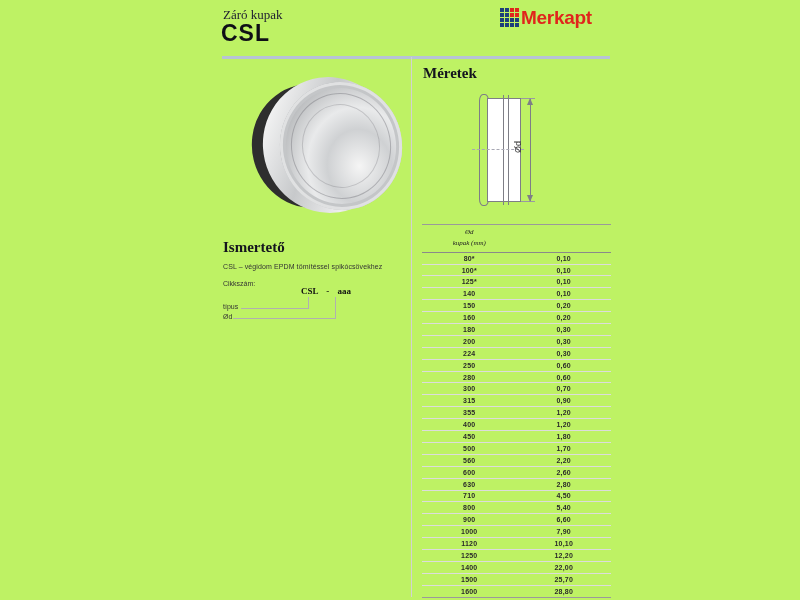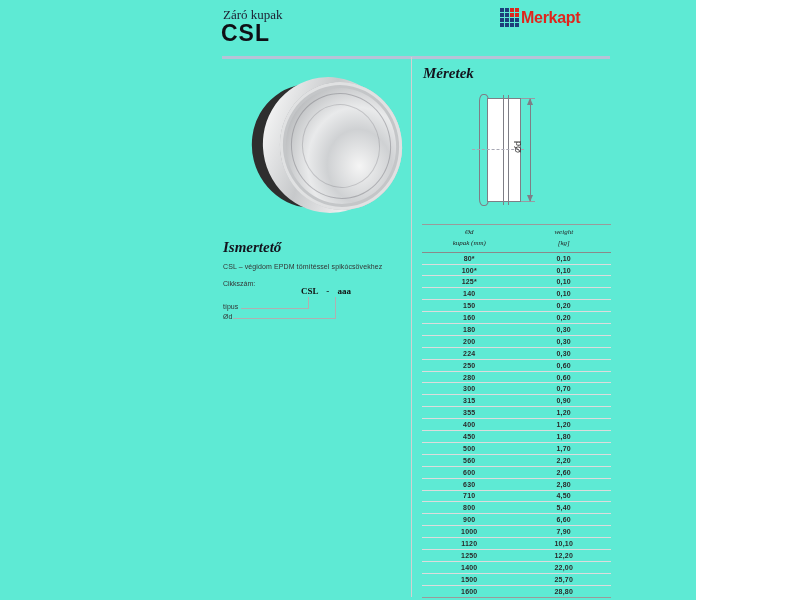--- a/index.html
+++ b/index.html
@@ -1,49 +1,49 @@
 <!DOCTYPE html>
 <html><head>
 <meta charset="utf-8">
 <style>
   *{box-sizing:border-box;margin:0;padding:0;}
   html,body{background:#fff;}
-  .page{position:relative;width:696px;height:600px;background:#5eead4;overflow:hidden;
+  .page{position:relative;width:800px;height:600px;background:#bef264;overflow:hidden;
         font-family:"Liberation Sans",sans-serif;color:#222;}
 
   
   .header-name{position:absolute;left:223px;top:7px;font-family:"Liberation Serif",serif;
                font-size:13px;color:#1d1d30;}
   .header-code{position:absolute;left:221px;top:20px;font-size:23px;font-weight:bold;
                color:#0f0f16;letter-spacing:1px;}
   .logo{position:absolute;left:500px;top:8px;display:flex;align-items:center;gap:2px;}
   .logo-grid{display:grid;grid-template-columns:repeat(4,4px);grid-auto-rows:4px;gap:1px;}
   .logo-grid i{display:block;}
-  .logo-text{font-size:16px;font-weight:bold;letter-spacing:-0.3px;line-height:1;}
+  .logo-text{font-size:19px;font-weight:bold;letter-spacing:-0.3px;line-height:1;}
   .rule{position:absolute;left:222px;top:56px;width:388px;height:3px;}
   .divider{position:absolute;left:411px;top:57px;width:1px;height:540px;background:#d2d2d2;}
 
   
   .photo{position:absolute;left:246px;top:72px;width:162px;height:148px;}
   .gasket{position:absolute;left:6px;top:12px;width:118px;height:124px;border-radius:50%;
           background:#2e2e2e;transform:rotate(-14deg);}
   .rim{position:absolute;left:17px;top:5px;width:132px;height:136px;border-radius:50%;
        background:linear-gradient(125deg,#fafafa 8%,#c7c9cb 42%,#ededee 68%,#a9abad 100%);
        transform:rotate(-14deg);}
   .face{position:absolute;left:34px;top:10px;width:122px;height:128px;border-radius:50%;
         transform:rotate(-10deg);
         background:radial-gradient(ellipse at 62% 68%,#f5f5f5 0%,#cfd1d3 30%,#e9eaeb 48%,#b9bbbd 74%,#d6d7d8 100%);
         box-shadow:inset 0 0 0 3px #e0e1e2, inset 0 0 0 6px #c4c6c8;}
   .groove1{position:absolute;left:45px;top:21px;width:100px;height:106px;border-radius:50%;
            border:1px solid rgba(120,120,126,.45);transform:rotate(-10deg);}
   .groove2{position:absolute;left:56px;top:32px;width:78px;height:84px;border-radius:50%;
            border:1px solid rgba(130,130,136,.35);transform:rotate(-10deg);}
 
   
-  .sec-heading{font-family:"Liberation Serif",serif;font-style:italic;font-weight:bold;
+  .sec-heading{font-family:"Liberation Serif",serif;font-weight:bold;
                font-size:15px;color:#14141e;}
   .h-ismerteto{position:absolute;left:223px;top:239px;}
   .desc{position:absolute;left:223px;top:263px;font-size:7px;color:#333;letter-spacing:.1px;}
   .sku-label{position:absolute;left:223px;top:280px;font-size:7px;color:#333;}
   .sku-code{position:absolute;left:301px;top:286px;font-size:9px;font-weight:bold;color:#111;
             word-spacing:6px;font-family:Liberation Serif, serif;}
   .callout-type{position:absolute;left:223px;top:303px;font-size:7px;color:#333;}
   .callout-diam{position:absolute;left:223px;top:313px;font-size:7px;color:#333;}
   .lshape{position:absolute;border-right:1px solid #b0b0b0;border-bottom:1px solid #b0b0b0;}
   .line-type{left:241px;top:297px;width:68px;height:12px;}
@@ -146,24 +146,20 @@
     <div class="centerline"></div>
     <div class="dim-label">Ød</div>
   </div>
 
   <div class="table">
     <div class="thead">
       <div class="th">
         <div>Ød</div>
         <div>kupak (mm)</div>
       </div>
-      <div class="th">
-        <div>weight</div>
-        <div>[kg]</div>
-      </div>
     </div>
     <div id="tableRows">
         <div class="tr">
           <div class="td">80*</div>
           <div class="td">0,10</div>
         </div>
         <div class="tr">
           <div class="td">100*</div>
           <div class="td">0,10</div>
         </div>

